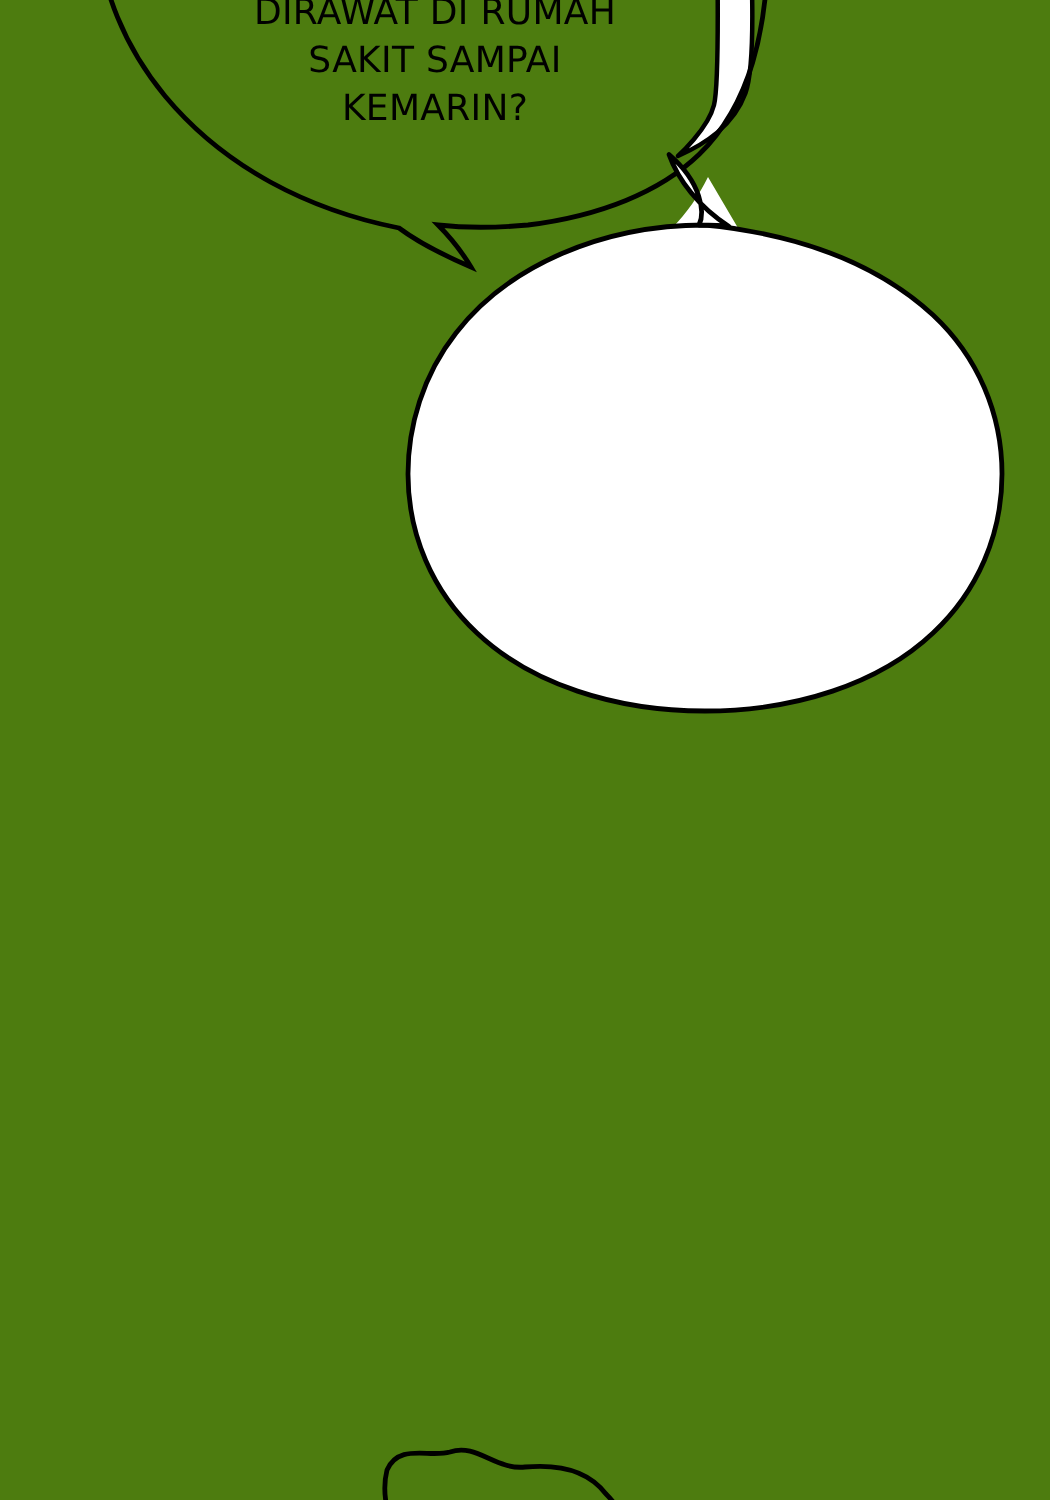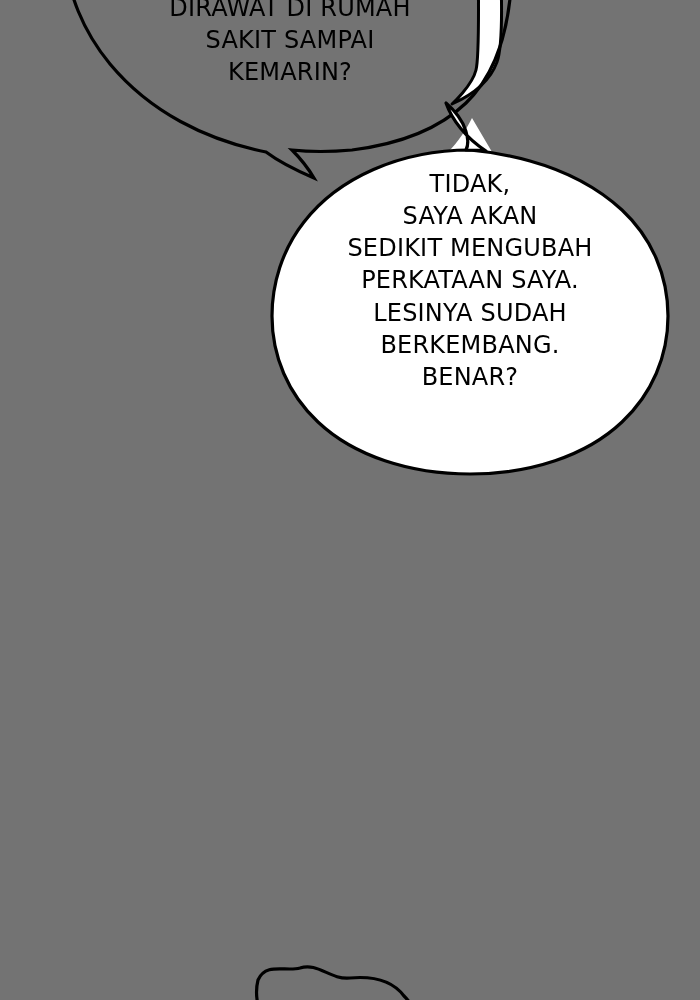--- a/index.html
+++ b/index.html
@@ -10,21 +10,21 @@
   body {
     width: 700px;
     height: 1000px;
     position: relative;
     overflow: hidden;
     font-family: "DejaVu Sans", "Liberation Sans", sans-serif;
   }
   .page {
     position: absolute;
     inset: 0;
-    background: #737373;
+    background: #4d7c0f;
   }
   .balloon-svg {
     position: absolute;
     top: 0;
     left: 0;
     width: 700px;
     height: 1000px;
     pointer-events: none;
   }
   .balloon-text {
@@ -95,21 +95,14 @@
              C 266 962 286 972 300 968
              C 318 962 330 980 350 978
              C 372 976 392 980 404 996
              C 408 1000 410 1003 412 1005" fill="none" stroke="#000000" stroke-width="3.2" stroke-linecap="round"></path>
   </svg>
 
   <div class="balloon-text" id="text-top">DIRAWAT DI RUMAH
 SAKIT SAMPAI
 KEMARIN?</div>
 
-  <div class="balloon-text" id="text-second">TIDAK,
-SAYA AKAN
-SEDIKIT MENGUBAH
-PERKATAAN SAYA.
-LESINYA SUDAH
-BERKEMBANG.
-BENAR?</div>
 
 </div>
 
 </body></html>

